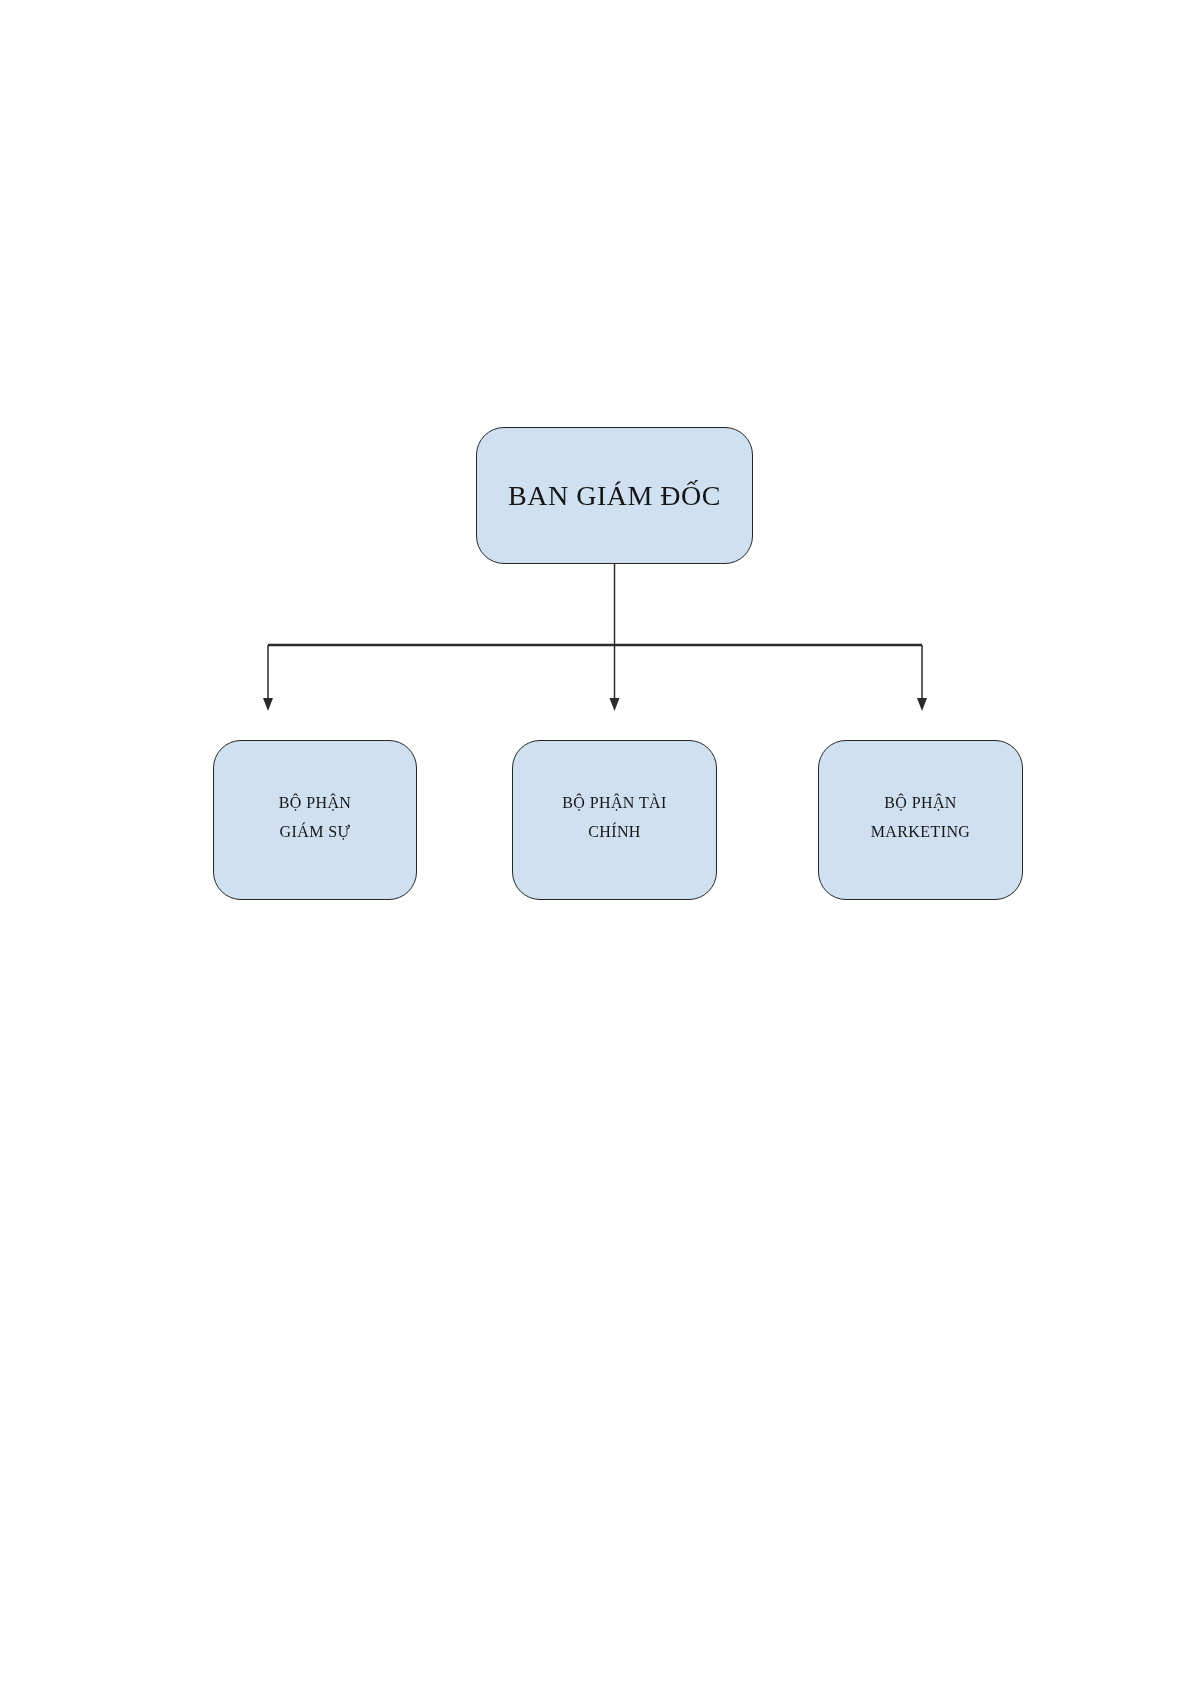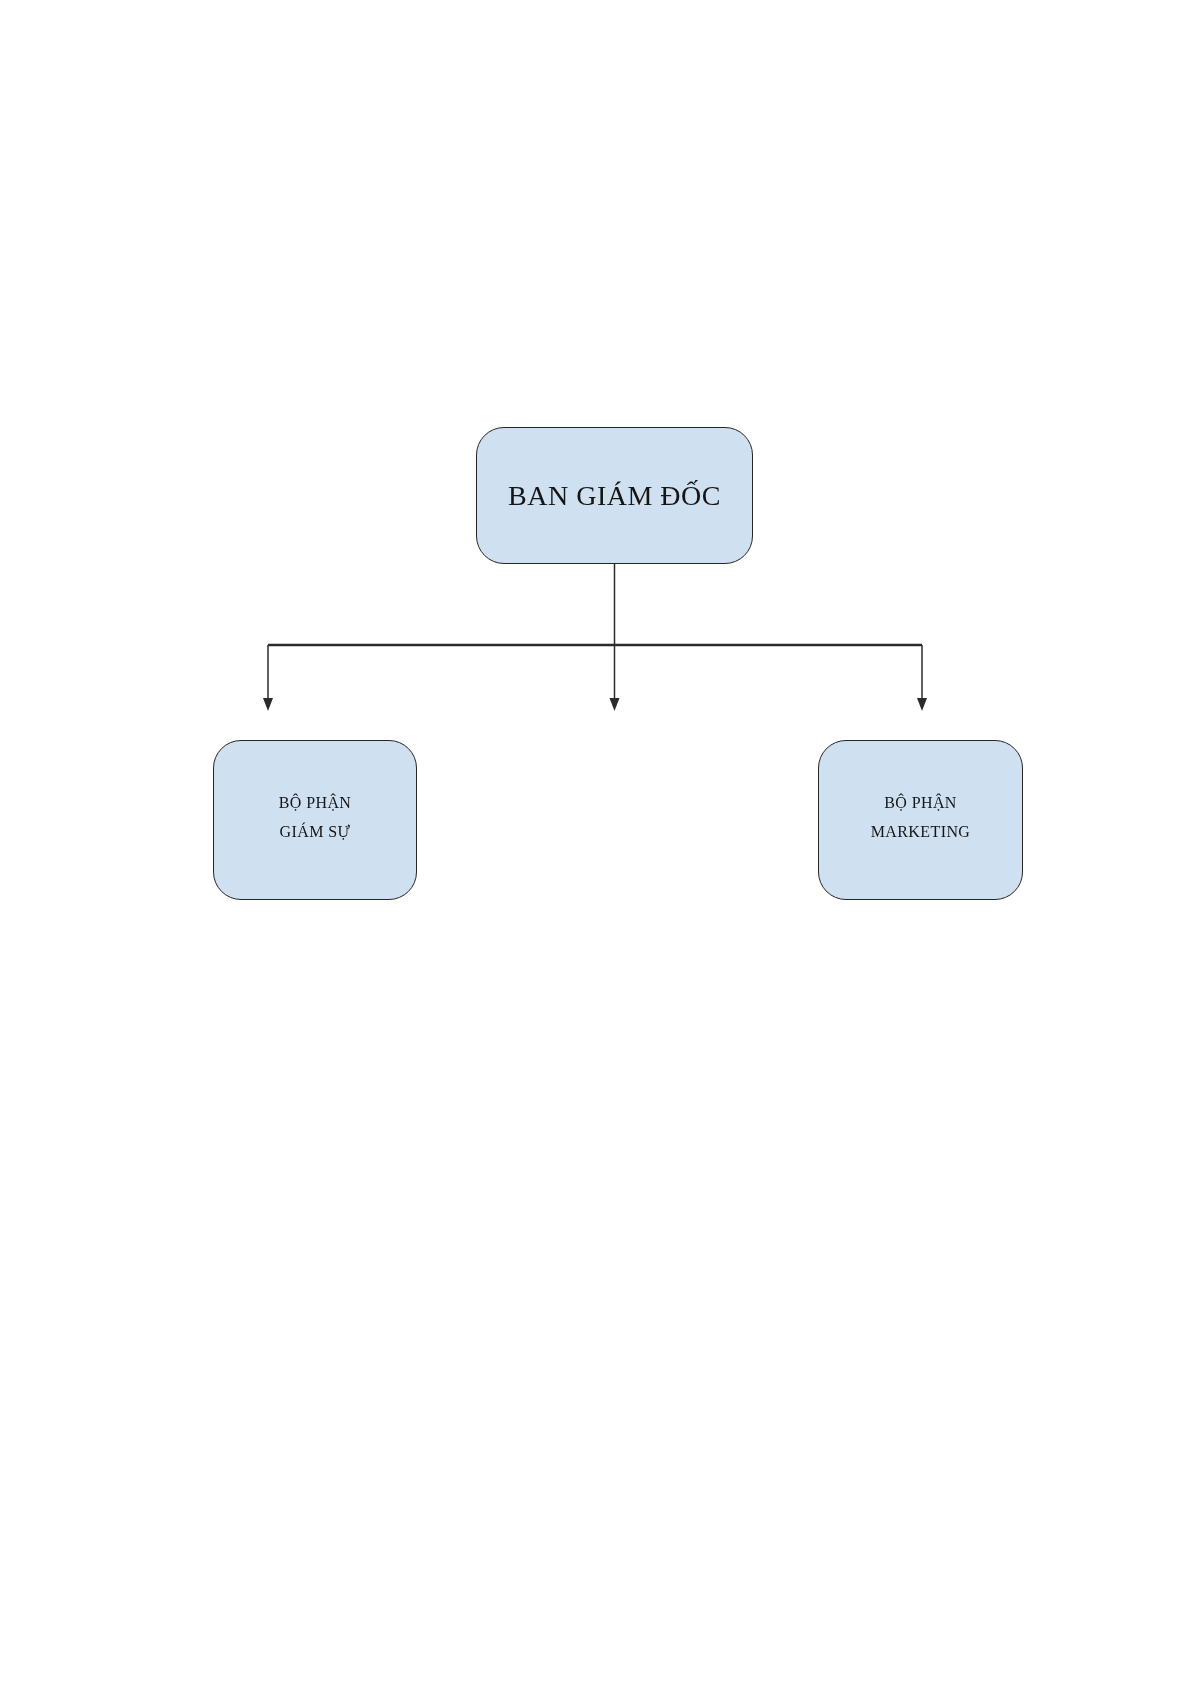--- a/index.html
+++ b/index.html
@@ -99,20 +99,23 @@
   </svg>
 
   <div class="org-node node-root">
     <span class="label">BAN GIÁM ĐỐC</span>
   </div>
 
   <div class="org-node node-child node-hr">
     <span class="label"><span>BỘ PHẬN</span><br><span>GIÁM SỰ</span></span>
   </div>
 
+  <div class="org-node node-child node-finance">
+    <span class="label"><span>BỘ PHẬN TÀI</span><br><span>CHÍNH</span></span>
+  </div>
 
   <div class="org-node node-child node-marketing">
     <span class="label"><span>BỘ PHẬN</span><br><span>MARKETING</span></span>
   </div>
 
   <div class="bottom-bar"></div>
   <div class="bottom-dot"></div>
 
 </div>
 

